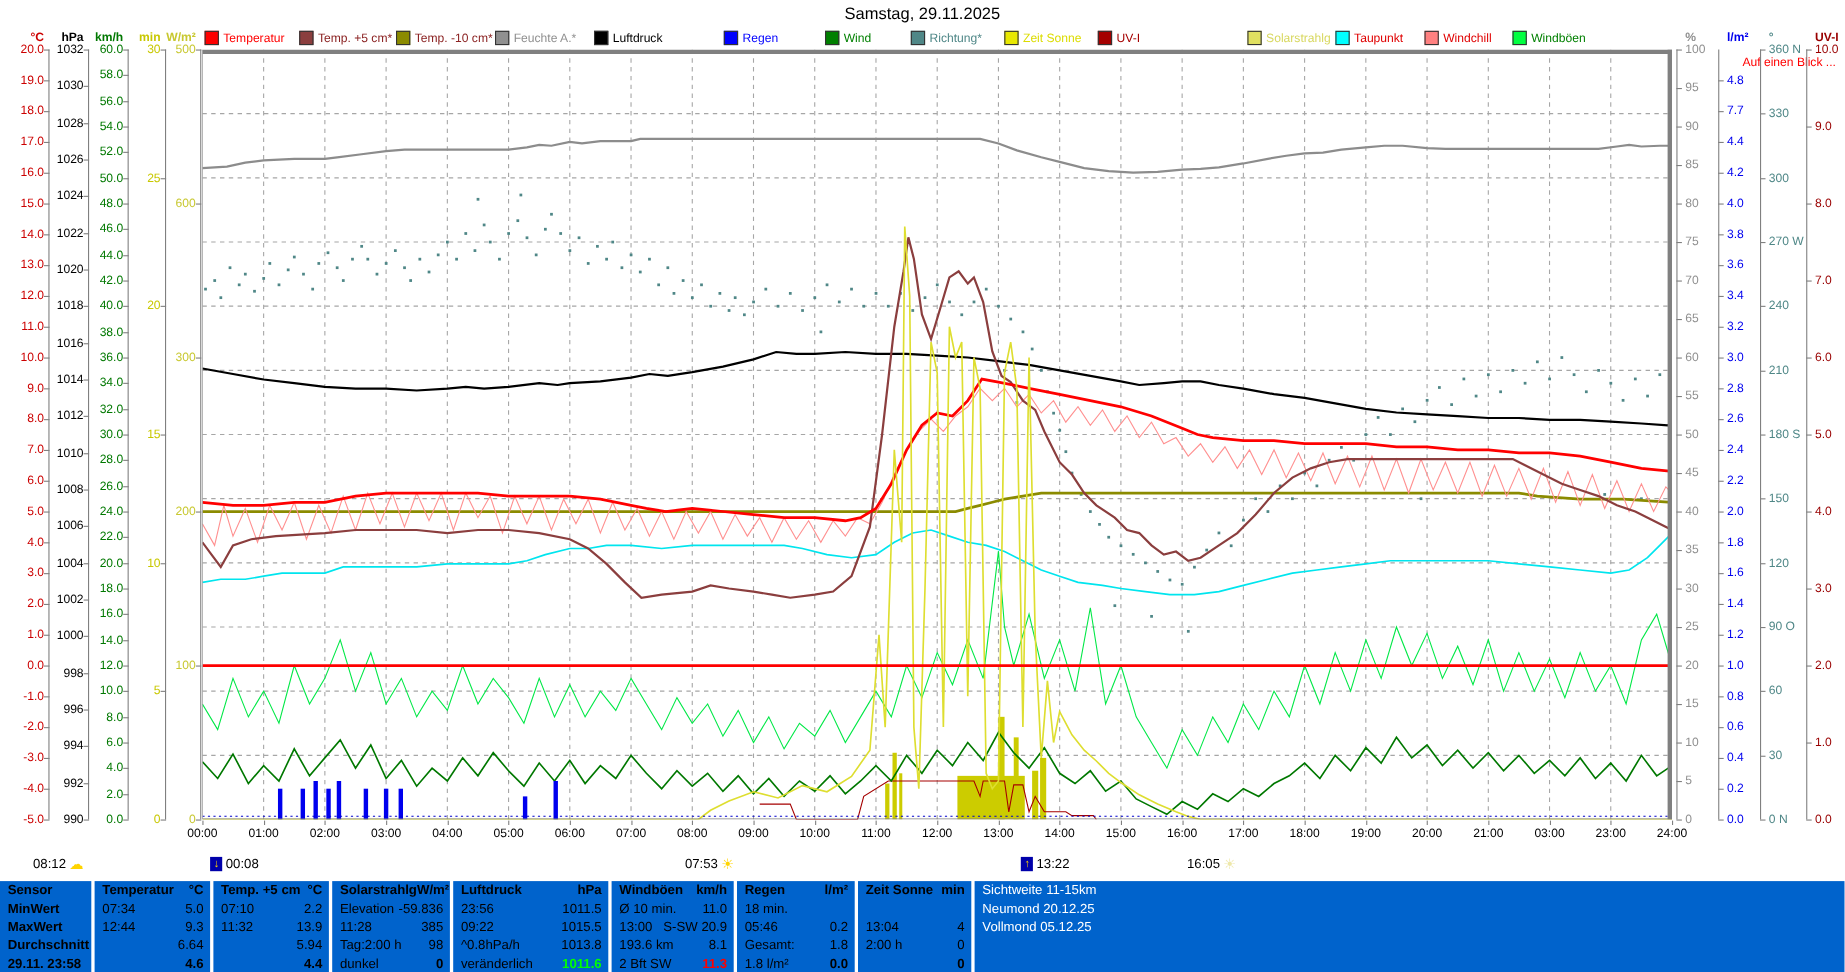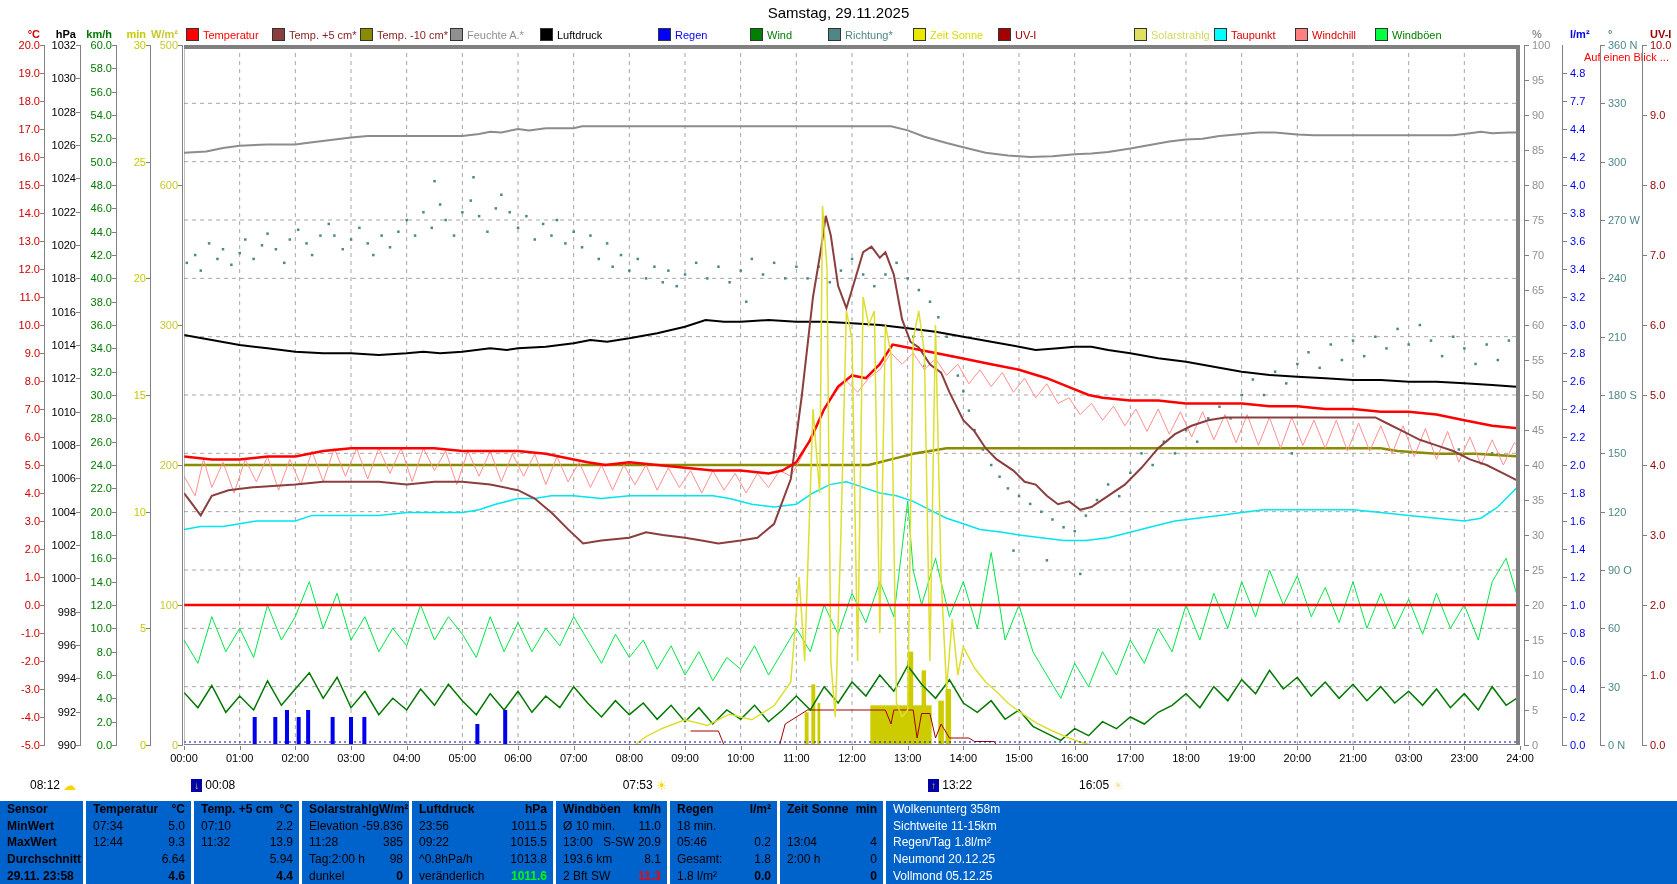--- a/index.html
+++ b/index.html
@@ -914,27 +914,21 @@
           <span class="lft">2:00 h</span>
           <span class="rgt">0</span>
         </div>
         <div class="tcell">
           <span class="lft"></span>
           <span class="rgt v-bold">0</span>
         </div>
       </div>
       <div class="tcol" style="left: 886px; width: 791px;">
         <div class="tcell info-cell">
-          <span class="lft">Wolkenunterg  358m</span>
-        </div>
-        <div class="tcell info-cell">
           <span class="lft">Sichtweite  11-15km</span>
-        </div>
-        <div class="tcell info-cell">
-          <span class="lft">Regen/Tag  1.8l/m²</span>
         </div>
         <div class="tcell info-cell">
           <span class="lft">Neumond  20.12.25</span>
         </div>
         <div class="tcell info-cell">
           <span class="lft">Vollmond  05.12.25</span>
         </div>
       </div>
     </div>
 </div>

